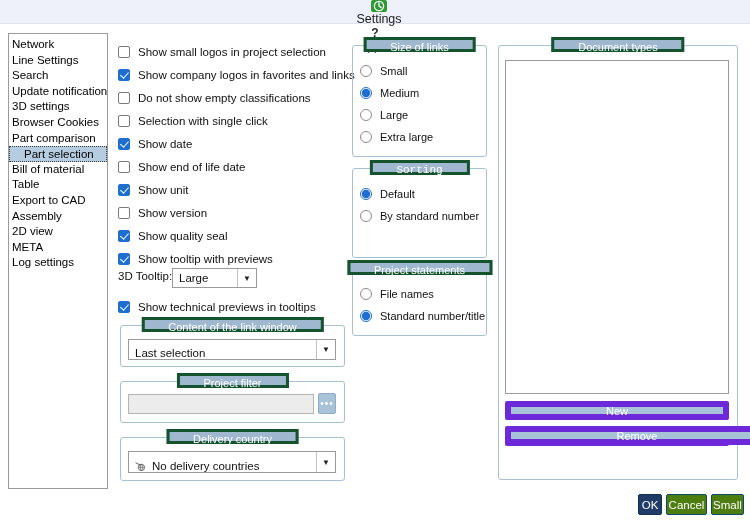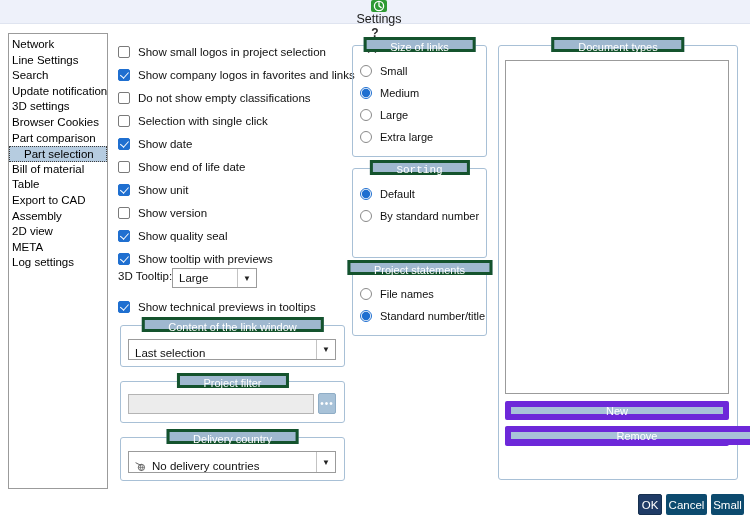--- a/index.html
+++ b/index.html
@@ -260,22 +260,22 @@
     justify-content: center;
     box-sizing: border-box;
     cursor: default;
   }
   .btm-btn.primary {
     background: #1f3b66;
     border: 1px solid #16304f;
     color: #ffffff;
   }
   .btm-btn.secondary {
-    background: #0c4a6e;
-    border: 6px solid #0c4a6e;
+    background: #4d7c0f;
+    border: 1px solid #0c4a6e;
     color: #ffffff;
   }
 
   .globe-icon { margin-left: 6px; display: flex; align-items: center; }
 </style>
 </head>
 <body>
 
 <div class="titlebar">
   <div class="app-icon">

